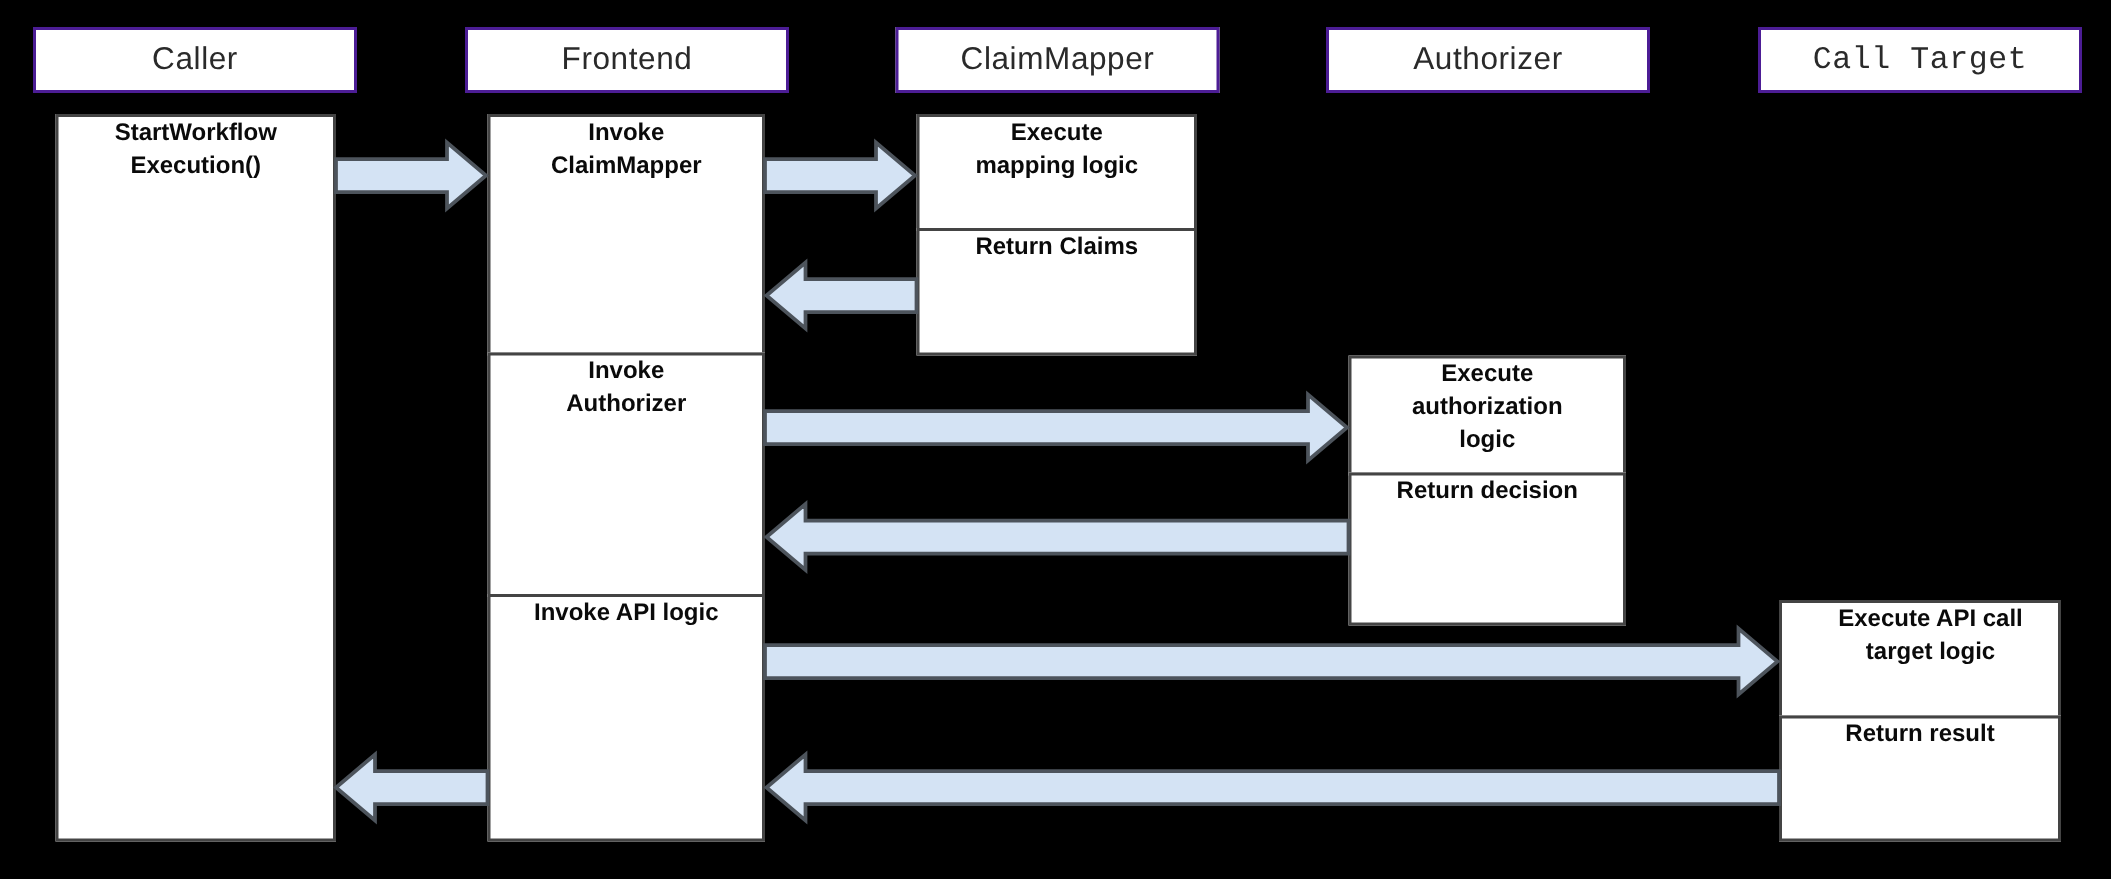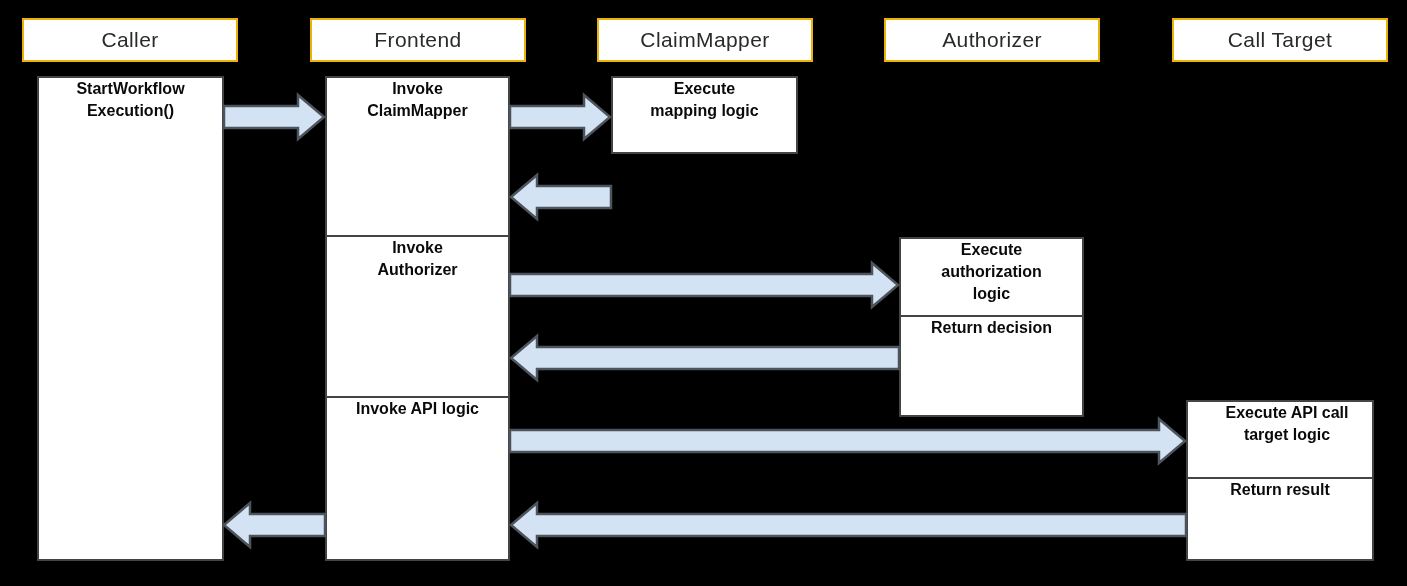--- a/index.html
+++ b/index.html
@@ -16,21 +16,21 @@
     background: #000000;
     overflow: hidden;
   }
   .hdr {
     position: absolute;
     top: 18px;
     width: 216px;
     height: 44px;
     box-sizing: border-box;
     background: #ffffff;
-    border: 2px solid #eab308;
+    border: 2px solid #4c1d95;
     display: flex;
     align-items: center;
     justify-content: center;
     font-size: 21px;
     font-weight: 400;
     letter-spacing: 0.4px;
     color: #2a2a2a;
   }
   .box {
     position: absolute;
@@ -47,21 +47,21 @@
     line-height: 22px;
     font-weight: 700;
     color: #0a0a0a;
     white-space: pre-line;
   }
   
   #hdr-caller      { left: 22px; }
   #hdr-frontend    { left: 310px; }
   #hdr-claimmapper { left: 597px; }
   #hdr-authorizer  { left: 884px; }
-  #hdr-calltarget  { left: 1172px; }
+  #hdr-calltarget  { left: 1172px; font-family: Liberation Mono, monospace; }
   
   #box-0-0 { left: 37px;   top: 76px;  width: 187px; height: 485px; }
   #box-1-0 { left: 325px;  top: 76px;  width: 185px; height: 161px; }
   #box-1-1 { left: 325px;  top: 235px; width: 185px; height: 163px; }
   #box-1-2 { left: 325px;  top: 396px; width: 185px; height: 165px; }
   #box-2-0 { left: 611px;  top: 76px;  width: 187px; height: 78px;  }
   #box-2-1 { left: 611px;  top: 152px; width: 187px; height: 85px;  }
   #box-3-0 { left: 899px;  top: 237px; width: 185px; height: 80px;  }
   #box-3-1 { left: 899px;  top: 315px; width: 185px; height: 102px;  }
   #box-4-0 { left: 1186px; top: 400px; width: 188px; height: 79px; padding-left: 14px;  }
@@ -108,20 +108,23 @@
 Authorizer</span>
   </div>
   <div class="box" id="box-1-2">
     <span class="box-label">Invoke API logic</span>
   </div>
 
   <div class="box" id="box-2-0">
     <span class="box-label">Execute
 mapping logic</span>
   </div>
+  <div class="box" id="box-2-1">
+    <span class="box-label">Return Claims</span>
+  </div>
 
   <div class="box" id="box-3-0">
     <span class="box-label">Execute
 authorization
 logic</span>
   </div>
   <div class="box" id="box-3-1">
     <span class="box-label">Return decision</span>
   </div>
 

